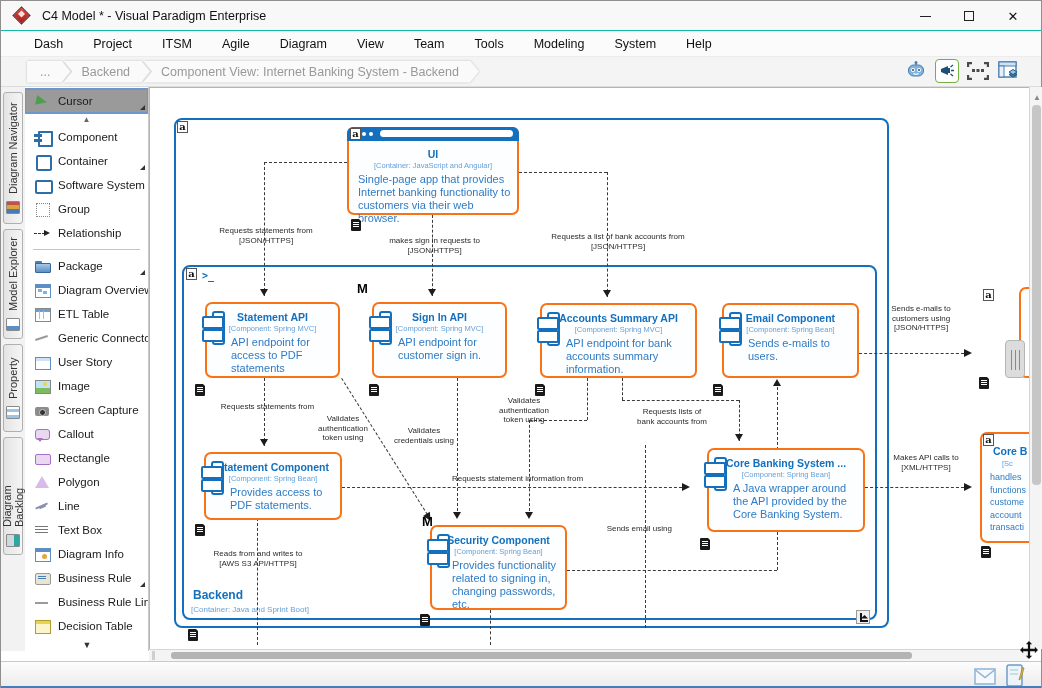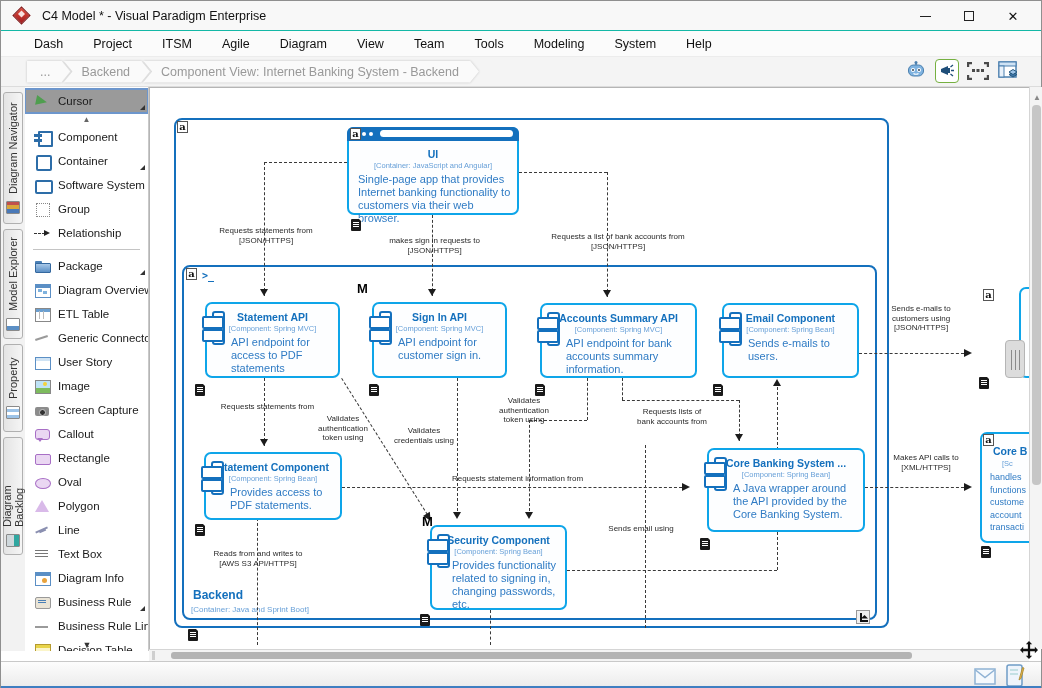--- a/index.html
+++ b/index.html
@@ -96,21 +96,21 @@
 .hcap{position:absolute;left:3px;top:1px;width:3px;height:9px;background:#cfcfcf}
 .pan-glyph{position:absolute;left:1019px;top:640px;width:18px;height:18px}
 
 
 .statusbar{position:absolute;left:0;top:660px;width:100%;height:25px;background:linear-gradient(#fdfdfd,#ececec);border-top:1px solid #c9c9c9}
 .status-icons{position:absolute;right:16px;top:2px;display:flex;gap:9px;align-items:center}
 .bottom-strip{position:absolute;left:0;top:685px;width:100%;height:3px;background:#3f7ec1}
 
 
 .container-box{position:absolute;border:2px solid #1470bd;border-radius:8px;background:transparent}
-.node{position:absolute;border:2px solid #0ea5e9;border-radius:7px;background:#fdfeff}
+.node{position:absolute;border:2px solid #f97316;border-radius:7px;background:#fdfeff}
 .ntitle{margin-top:7px;text-align:center;font-weight:bold;font-size:10.5px;color:#1470bd}
 .nmeta{text-align:center;font-size:7.5px;color:#68a0d8;margin-top:1px}
 .ndesc{font-size:11px;color:#2f7bc4;line-height:13px;padding:3px 6px 0 24px;text-align:left}
 .cmp-icon{position:absolute;left:5px;top:7px;width:13px;height:34px;border:2px solid #1470bd;border-radius:3px;background:#fff}
 .cmp-icon::before,.cmp-icon::after{content:"";position:absolute;left:-12px;width:18px;height:9px;border:2px solid #1470bd;background:#fff;border-radius:2px}
 .cmp-icon::before{top:3px}
 .cmp-icon::after{top:16px}
 .browser-bar{position:absolute;left:-2px;top:-2px;right:-2px;height:14px;background:#1470bd;border-radius:6px 6px 0 0}
 .browser-bar::before{content:"";position:absolute;left:15px;top:5px;width:4px;height:4px;border-radius:50%;background:#fff;box-shadow:7px 0 0 #fff}
 .browser-bar::after{content:"";position:absolute;left:33px;top:3px;right:6px;height:7px;background:#fff;border-radius:4px}
@@ -304,24 +304,20 @@
       </div>
       <div class="prow">
         <span class="pi pi-callout-icon"></span>
         <span>Callout</span>
       </div>
       <div class="prow">
         <span class="pi pi-rectangle-icon"></span>
         <span>Rectangle</span>
       </div>
       <div class="prow">
-        <span class="pi pi-oval-icon"></span>
-        <span>Oval</span>
-      </div>
-      <div class="prow">
         <span class="pi pi-polygon-icon"></span>
         <span>Polygon</span>
       </div>
       <div class="prow">
         <span class="pi pi-line-icon"></span>
         <span>Line</span>
       </div>
       <div class="prow">
         <span class="pi pi-text-box-icon"></span>
         <span>Text Box</span>
@@ -486,21 +482,21 @@
 authentication
 token using</div>
         <div class="elabel" style="left: 233px; top: 338px; width: 82px;">Validates
 credentials using</div>
         <div class="elabel" style="left: 342px; top: 308px; width: 64px;">Validates
 authentication
 token using</div>
         <div class="elabel" style="left: 478px; top: 319px; width: 88px;">Requests lists of
 bank accounts from</div>
         <div class="elabel" style="left: 295px; top: 386px; width: 145px;">Requests statement information from</div>
-        <div class="elabel" style="left: 448px; top: 436px; width: 86px;">Sends email using</div>
+        <div class="elabel" style="left: 436px; top: 436px; width: 86px; text-align: right;">Sends email using</div>
         <div class="elabel" style="left: 720px; top: 216px; width: 102px;">Sends e-mails to
 customers using
 [JSON/HTTPS]</div>
         <div class="elabel" style="left: 725px; top: 365px; width: 102px;">Makes API calls to
 [XML/HTTPS]</div>
         <div class="elabel" style="left: 43px; top: 461px; width: 130px;">Reads from and writes to
 [AWS S3 API/HTTPS]</div>
       </div>
 
     <div id="doc-icons">

